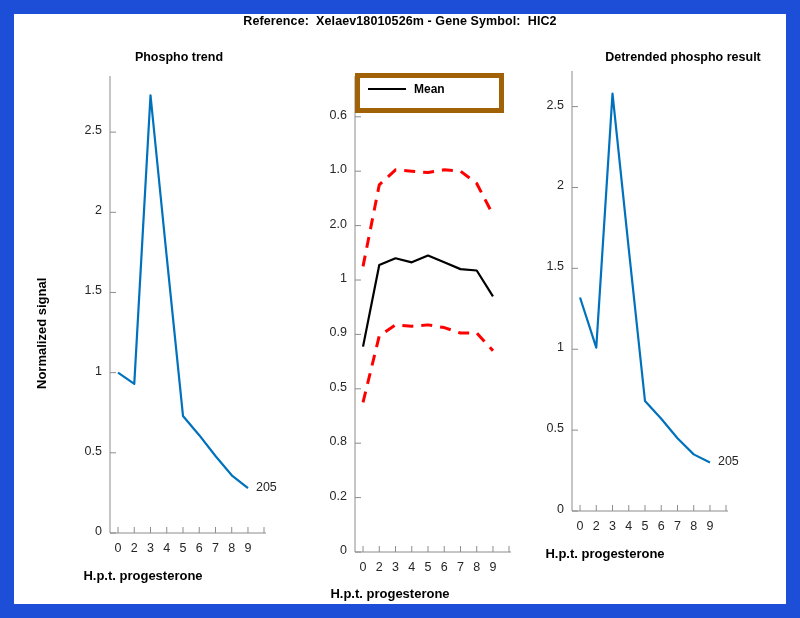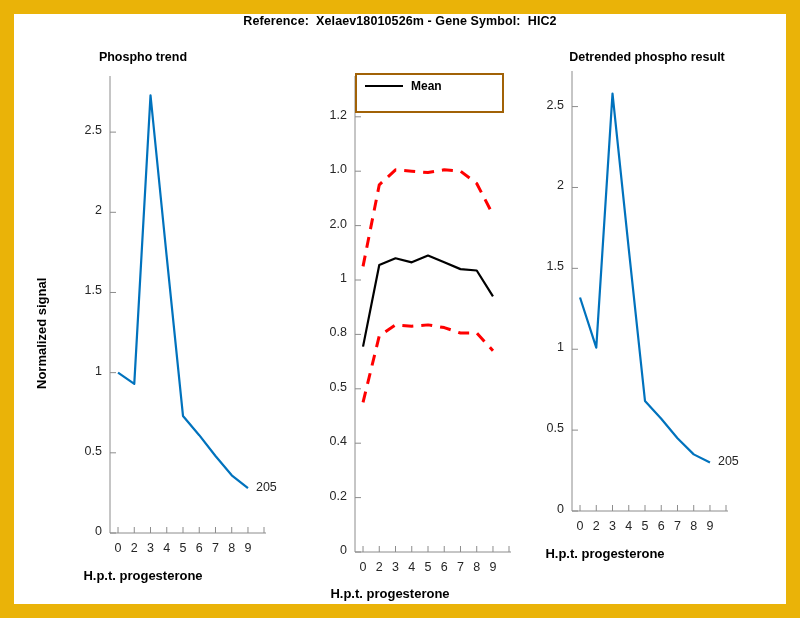--- a/index.html
+++ b/index.html
@@ -12,21 +12,21 @@
     height: 618px;
     overflow: hidden;
     font-family: "Liberation Sans", sans-serif;
   }
 
   #figure-frame {
     position: absolute;
     left: 0; top: 0;
     width: 800px;
     height: 618px;
-    background: #eab308;
+    background: #1d4ed8;
   }
 
   #figure-canvas {
     position: absolute;
     left: 14px;
     top: 14px;
     width: 772px;
     height: 590px;
     background: #ffffff;
   }
@@ -50,20 +50,21 @@
     height: 590px;
   }
 
   .panel-title {
     position: absolute;
     width: 100%;
     text-align: center;
     font-size: 12.5px;
     font-weight: bold;
     color: #000000;
+    padding-left: 36px;
   }
 
   .plot-area {
     position: absolute;
   }
 
   .plot-svg {
     position: absolute;
     left: 0;
     top: 0;
@@ -108,21 +109,21 @@
   .end-label {
     position: absolute;
     font-size: 12.5px;
     color: #262626;
     white-space: nowrap;
   }
 
   .legend-box {
     position: absolute;
     background: #ffffff;
-    border: 2px solid #a16207;
+    border: 5px solid #a16207;
     box-sizing: border-box;
   }
   .legend-row {
     position: absolute;
     height: 18px;
     display: flex;
     align-items: center;
   }
   .legend-sample {
     width: 42px;
@@ -214,27 +215,27 @@
             <line x1="105.485" y1="476" x2="105.485" y2="470" stroke="#8c8c8c" stroke-width="1"></line>
             <line x1="121.72749999999999" y1="476" x2="121.72749999999999" y2="470" stroke="#8c8c8c" stroke-width="1"></line>
             <line x1="137.97" y1="476" x2="137.97" y2="470" stroke="#8c8c8c" stroke-width="1"></line>
             <line x1="154" y1="476" x2="154" y2="470" stroke="#8c8c8c" stroke-width="1"></line>
             <polyline points="8.03,190.40000000000003 24.2725,108.80000000000001 40.515,93.84000000000003 56.7575,95.20000000000005 73,96.56 89.2425,93.84000000000003 105.485,95.20000000000005 121.72749999999999,107.44 137.97,138.72000000000003" fill="none" stroke="#FF0000" stroke-width="3" stroke-linejoin="round" stroke-linecap="butt" stroke-dasharray="11 8"></polyline>
             <polyline points="8.03,270.64 24.2725,189.04000000000002 40.515,182.23999999999995 56.7575,186.32 73,179.51999999999998 89.2425,186.32 105.485,193.12 121.72749999999999,194.48000000000002 137.97,220.32" fill="none" stroke="#000000" stroke-width="2.2" stroke-linejoin="round" stroke-linecap="butt"></polyline>
             <polyline points="8.03,326.4 24.2725,259.76 40.515,248.88 56.7575,250.24 73,248.88 89.2425,251.6 105.485,257.03999999999996 121.72749999999999,257.03999999999996 137.97,274.72" fill="none" stroke="#FF0000" stroke-width="3" stroke-linejoin="round" stroke-linecap="butt" stroke-dasharray="11 8"></polyline>
           </svg>
       <div class="tick-label-y" style="right: 154px; top: 467px; width: 44px;">0</div>
           <div class="tick-label-y" style="right: 154px; top: 412.6px; width: 44px;">0.2</div>
-          <div class="tick-label-y" style="right: 154px; top: 358.2px; width: 44px;">0.4</div>
+          <div class="tick-label-y" style="right: 154px; top: 358.2px; width: 44px;">0.8</div>
           <div class="tick-label-y" style="right: 154px; top: 303.8px; width: 44px;">0.5</div>
-          <div class="tick-label-y" style="right: 154px; top: 249.4px; width: 44px;">0.8</div>
+          <div class="tick-label-y" style="right: 154px; top: 249.4px; width: 44px;">0.9</div>
           <div class="tick-label-y" style="right: 154px; top: 195px; width: 44px;">1</div>
           <div class="tick-label-y" style="right: 154px; top: 140.6px; width: 44px;">2.0</div>
           <div class="tick-label-y" style="right: 154px; top: 86.2px; width: 44px;">1.0</div>
-          <div class="tick-label-y" style="right: 154px; top: 31.8px; width: 44px;">1.2</div>
+          <div class="tick-label-y" style="right: 154px; top: 31.8px; width: 44px;">0.6</div>
           <div class="tick-label-x" style="left: -6.97px; top: 484px; width: 30px;">0</div>
           <div class="tick-label-x" style="left: 9.2725px; top: 484px; width: 30px;">2</div>
           <div class="tick-label-x" style="left: 25.515px; top: 484px; width: 30px;">3</div>
           <div class="tick-label-x" style="left: 41.7575px; top: 484px; width: 30px;">4</div>
           <div class="tick-label-x" style="left: 58px; top: 484px; width: 30px;">5</div>
           <div class="tick-label-x" style="left: 74.2425px; top: 484px; width: 30px;">6</div>
           <div class="tick-label-x" style="left: 90.485px; top: 484px; width: 30px;">7</div>
           <div class="tick-label-x" style="left: 106.727px; top: 484px; width: 30px;">8</div>
           <div class="tick-label-x" style="left: 122.97px; top: 484px; width: 30px;">9</div>
         </div>

